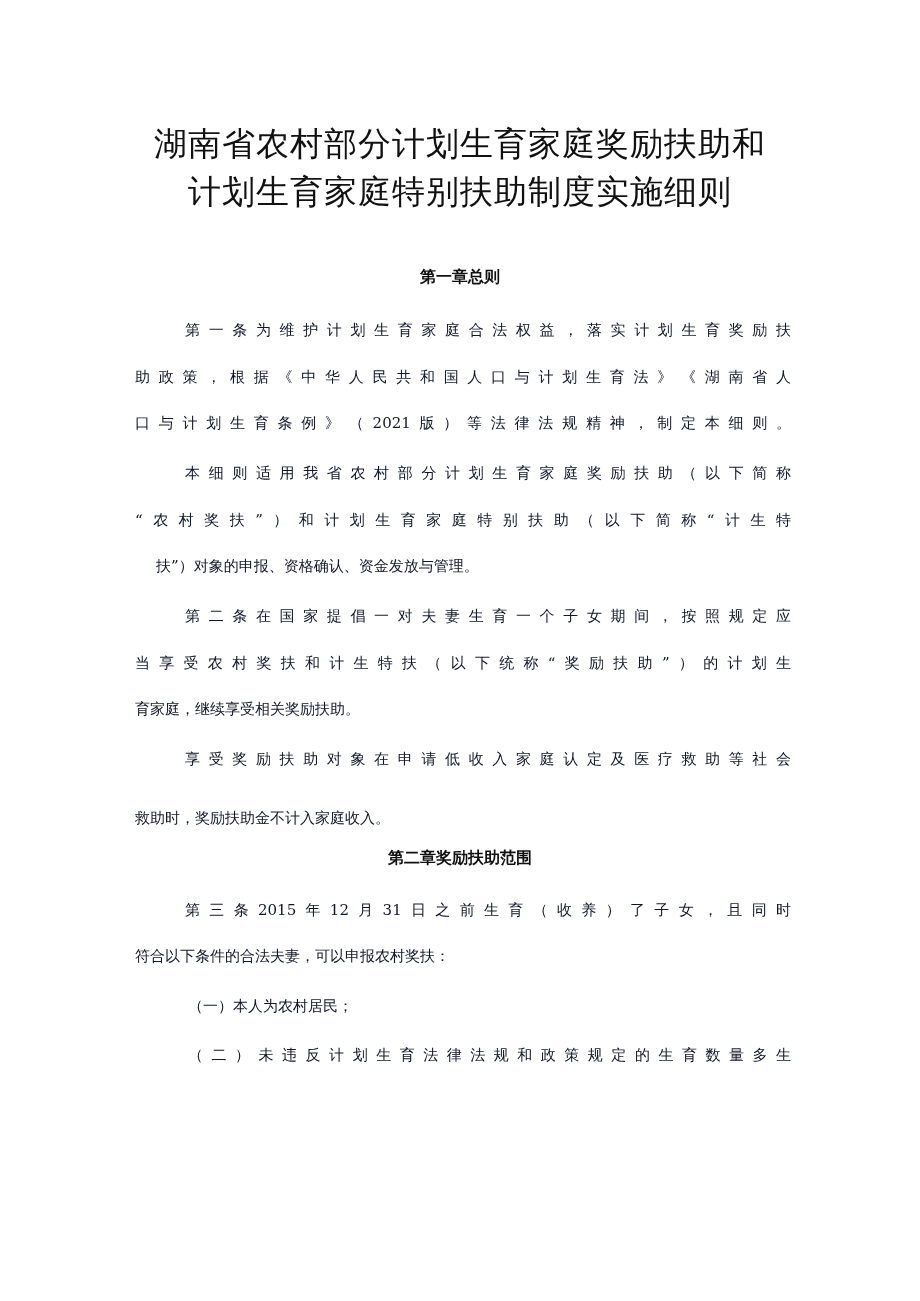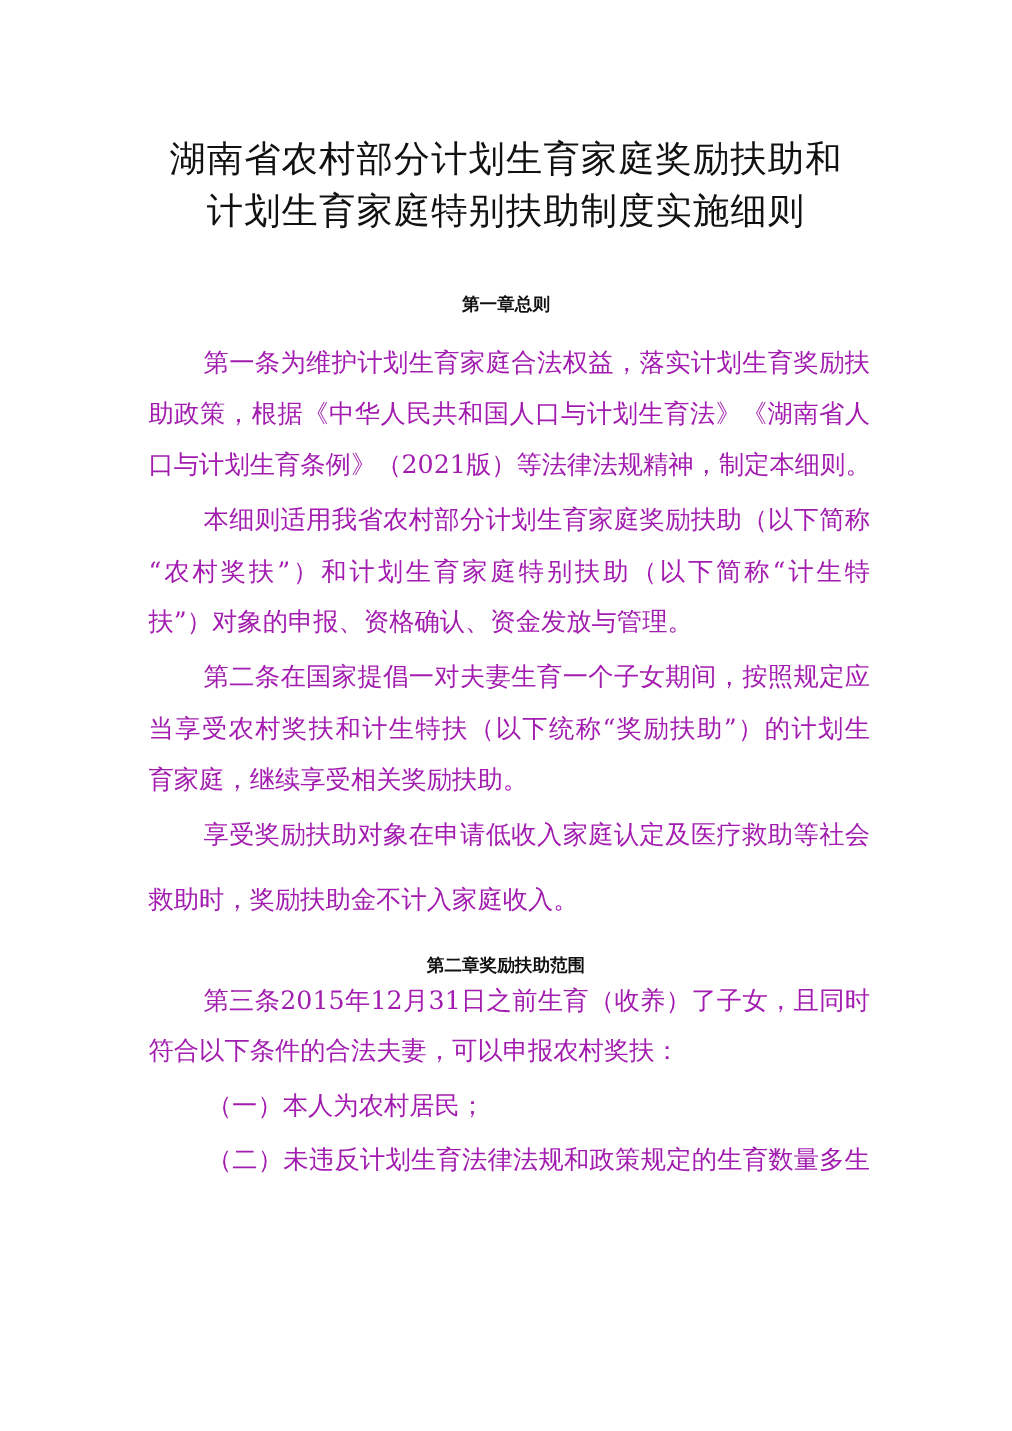--- a/index.html
+++ b/index.html
@@ -40,22 +40,22 @@
       font-size: 16px;
       font-weight: bold;
       color: #111;
       white-space: nowrap;
     }
     .line {
       position: absolute;
       left: 135px;
       width: 656px;
       font-family: "DejaVu Serif", "Liberation Serif", serif;
-      font-size: 23px;
-      color: #a21caf;
+      font-size: 15px;
+      color: #0f172a;
       white-space: nowrap;
       text-align: justify;
       text-align-last: justify;
       height: 30px;
       line-height: 30px;
     }
     .line.indent { left: 185px; width: 606px; }
     .line.last { text-align-last: left; }
   </style>
 </head>
@@ -67,30 +67,30 @@
   <div class="title-line" style="top:165px;">计划生育家庭特别扶助制度实施细则</div>
 
   <div class="chapter" style="top:262px;">第一章总则</div>
 
   <div class="line indent" style="top:310px;">第一条为维护计划生育家庭合法权益，落实计划生育奖励扶</div>
   <div class="line" style="top:357px;">助政策，根据《中华人民共和国人口与计划生育法》《湖南省人</div>
   <div class="line" style="top:403px;">口与计划生育条例》（2021版）等法律法规精神，制定本细则。</div>
 
   <div class="line indent" style="top:453px;">本细则适用我省农村部分计划生育家庭奖励扶助（以下简称</div>
   <div class="line" style="top:500px;">“农村奖扶”）和计划生育家庭特别扶助（以下简称“计生特</div>
-  <div class="line last" style="top:546px;">扶”）对象的申报、资格确认、资金发放与管理。</div>
+  <div class="line last" style="top:546px;margin-left:21px;">扶”）对象的申报、资格确认、资金发放与管理。</div>
 
   <div class="line indent" style="top:596px;">第二条在国家提倡一对夫妻生育一个子女期间，按照规定应</div>
   <div class="line" style="top:643px;">当享受农村奖扶和计生特扶（以下统称“奖励扶助”）的计划生</div>
   <div class="line last" style="top:689px;">育家庭，继续享受相关奖励扶助。</div>
 
   <div class="line indent" style="top:739px;">享受奖励扶助对象在申请低收入家庭认定及医疗救助等社会</div>
   <div class="line last" style="top:786px;margin-top:12px;">救助时，奖励扶助金不计入家庭收入。</div>
 
-  <div class="chapter" style="top:843px;margin-top:20px;">第二章奖励扶助范围</div>
+  <div class="chapter" style="top:843px;">第二章奖励扶助范围</div>
 
   <div class="line indent" style="top:890px;">第三条2015年12月31日之前生育（收养）了子女，且同时</div>
   <div class="line last" style="top:936px;">符合以下条件的合法夫妻，可以申报农村奖扶：</div>
 
   <div class="line indent last" style="top:986px; left:188px;">（一）本人为农村居民；</div>
 
   <div class="line indent" style="top:1035px; left:188px; width:603px;">（二）未违反计划生育法律法规和政策规定的生育数量多生</div>
 
 </div>
 

